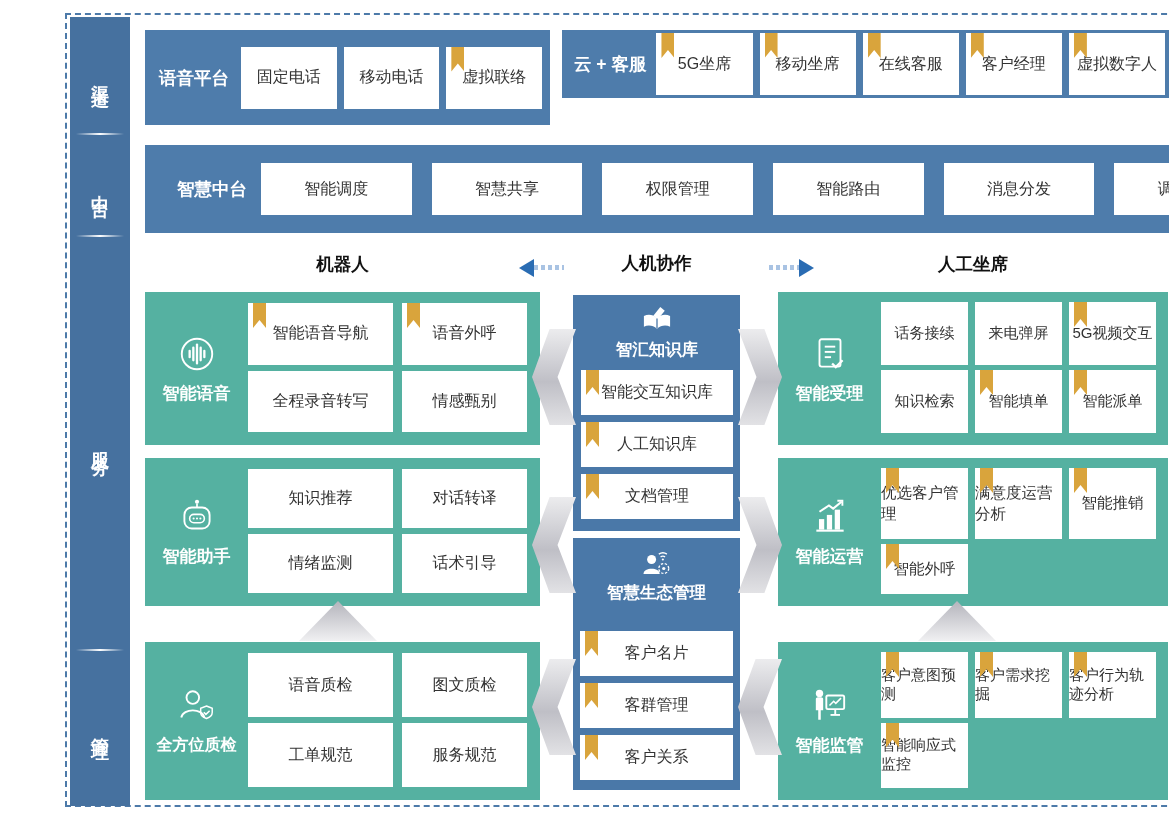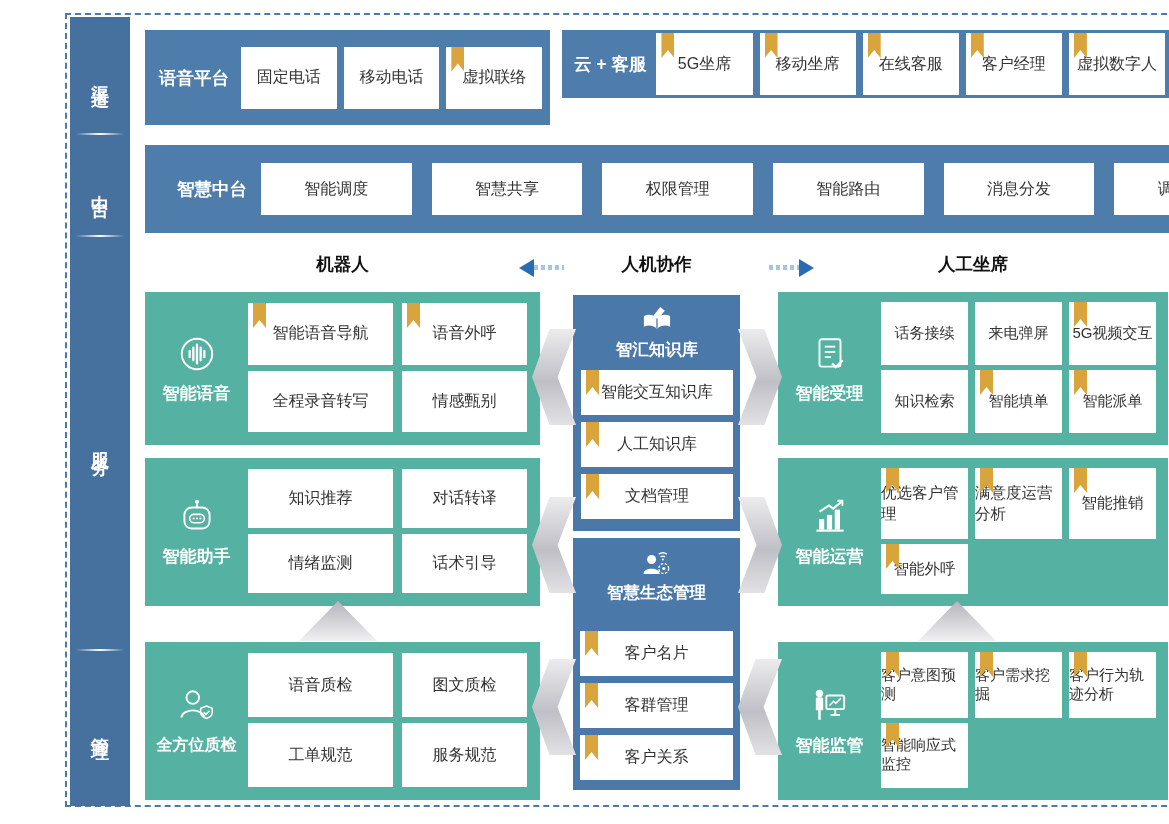--- a/index.html
+++ b/index.html
@@ -137,21 +137,21 @@
       <div class="cell">
           <span>消息分发</span>
         </div>
       <div class="cell">
           <span>调度监控</span>
         </div>
     </div>
   </div>
 
   <div class="sec-h" style="left:105px;width:395px;">机器人</div>
-  <div class="sec-h" style="left:533px;width:167px;">人机协作</div>
+  <div class="sec-h" style="left:533px;width:167px;font-family:Liberation Mono, monospace;">人机协作</div>
   <div class="sec-h" style="left:738px;width:390px;">人工坐席</div>
   <div class="flow-arrow" style="left:479px;">
       <span class="tri-l"></span>
       <span class="dash-tail"></span>
     </div>
   <div class="flow-arrow" style="left:729px;">
       <span class="dash-tail"></span>
       <span class="tri-r"></span>
     </div>
 

